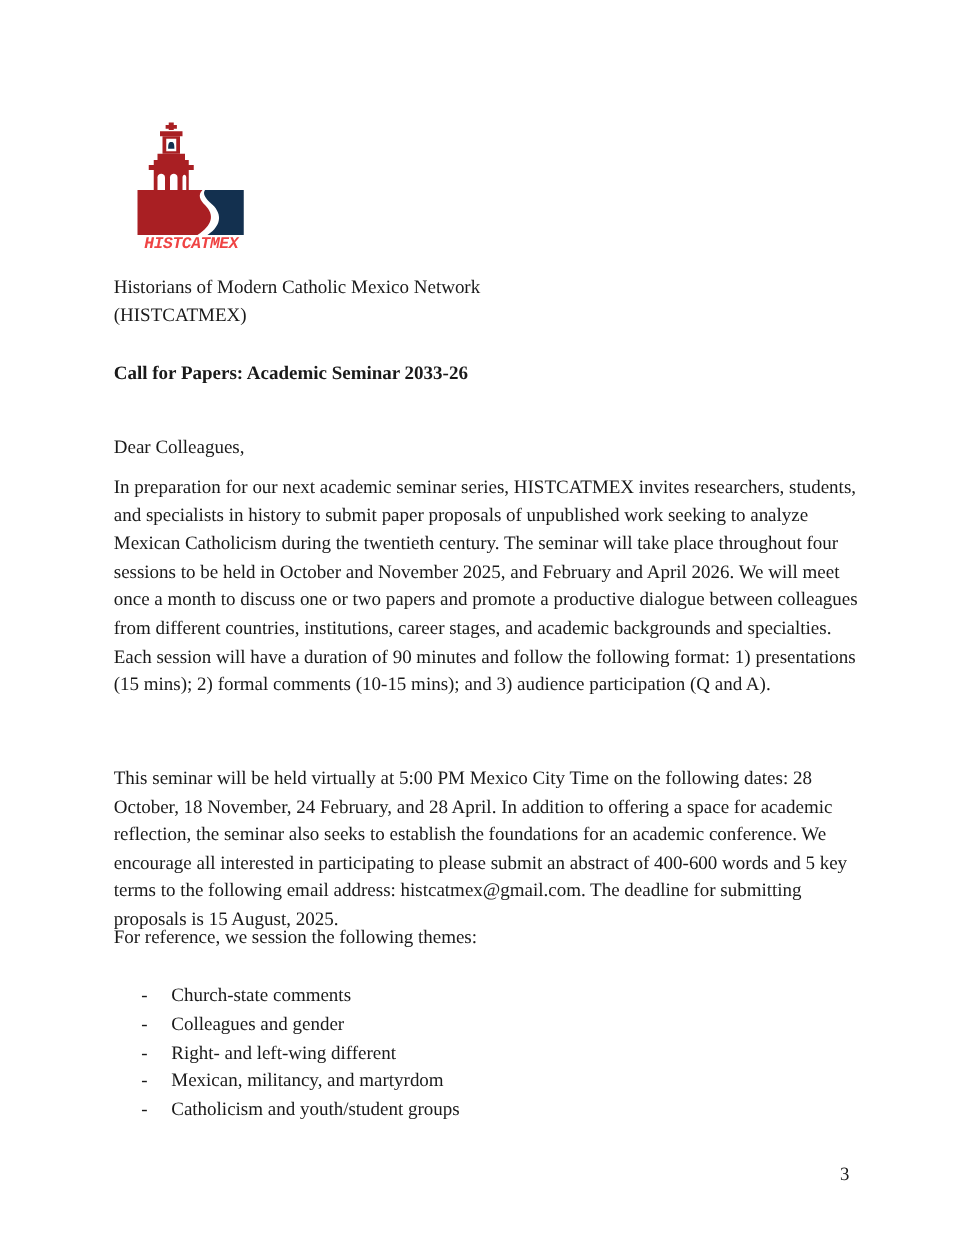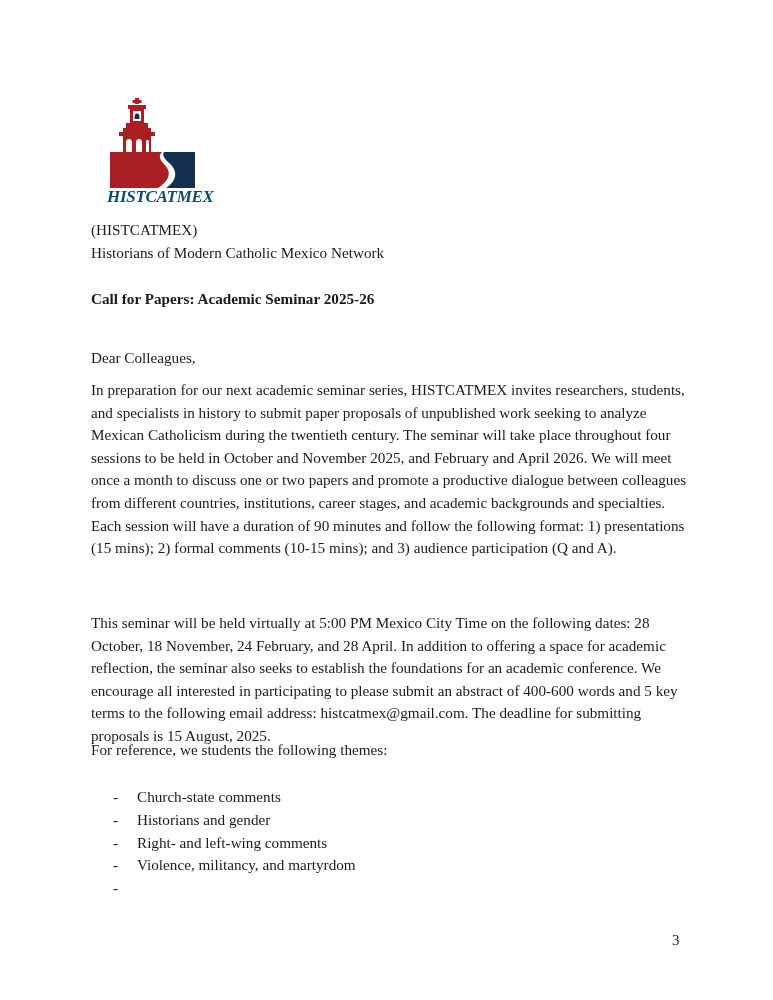--- a/index.html
+++ b/index.html
@@ -7,22 +7,22 @@
     width: 773px; height: 1000px; position: relative; overflow: hidden;
     font-family: "Liberation Serif", "DejaVu Serif", serif;
     color: #1a1a1a;
   }
   .logo {
     position: absolute; left: 106px; top: 96px; width: 92px; height: 110px;
   }
   .logo svg { display: block; }
   .logo-text {
     position: absolute; left: 1px; top: 91px; width: 92px; text-align: center;
-    font-family: Liberation Serif, serif; font-style: italic; font-weight: bold;
-    font-size: 17px; color: #0c4a6e; letter-spacing: -0.3px;
+    font-family: Liberation Mono, monospace; font-style: italic; font-weight: bold;
+    font-size: 13px; color: #ef4444; letter-spacing: -0.3px;
   }
   .text {
     position: absolute; left: 91px; width: 606px;
     font-size: 15.2px; line-height: 22.6px;
   }
   .text b { font-weight: normal; }
   .org { top: 219px; }
   .title { top: 288px; font-weight: bold; }
   .greet { top: 347px; }
   .p1 { top: 379px; }
@@ -59,35 +59,35 @@
     <path d="M28.5 23 C28.5 19 29 17.5 31 17.5 C33 17.5 33.5 19 33.5 23 Z" fill="#13304f"></path>
 
     <path d="M20 56 L20 46 C20 42 26 42 26 46 L26 56 Z" fill="#ffffff"></path>
     <path d="M30 56 L30 46 C30 42 36 42 36 46 L36 56 Z" fill="#ffffff"></path>
     <path d="M40 56 L40 46 C40 43 43 43 43 46 L43 56 Z" fill="#ffffff"></path>
   </svg>
   <div class="logo-text">HISTCATMEX</div>
 </div>
 
 <div class="text org">
+  <div>Historians of Modern Catholic Mexico Network</div>
   <div>(HISTCATMEX)</div>
-  <div>Historians of Modern Catholic Mexico Network</div>
 </div>
 
-<div class="text title">Call for Papers: Academic Seminar 2025-26</div>
+<div class="text title">Call for Papers: Academic Seminar 2033-26</div>
 
 <div class="text greet">Dear Colleagues,</div>
 
 <div class="text p1"><span>In preparation for our next academic seminar series, HISTCATMEX invites researchers, students, and specialists in history to submit paper proposals of </span><b>unpublished work</b><span> seeking to analyze Mexican Catholicism during the twentieth century. The seminar will take place </span><b>throughout four sessions to be held in October and November 2025, and February and April 2026</b><span>. We will meet once a month to discuss one or two papers and promote a productive dialogue between colleagues from different countries, institutions, career stages, and academic backgrounds and specialties. Each session will have a duration of 90 minutes and follow the following format: 1) presentations (15 mins); 2) formal comments (10-15 mins); and 3) audience participation (Q and A).</span></div>
 
 <div class="text p2"><span>This seminar will be held virtually </span><b>at 5:00 PM Mexico City Time on the following dates: 28 October, 18 November, 24 February, and 28 April</b><span>. In addition to offering a space for academic reflection, the seminar also seeks to establish the foundations for an academic conference. We encourage all interested in participating to please submit an abstract of 400-600 words and 5 key terms to the following email address: </span><b>histcatmex@gmail.com</b><span>. The deadline for submitting proposals is </span><b>15 August, 2025.</b></div>
 
-<div class="text p3">For reference, we students the following themes:</div>
+<div class="text p3">For reference, we session the following themes:</div>
 
 <ul class="themes">
   <li><span class="dash">-</span><span>Church-state comments</span></li>
-  <li><span class="dash">-</span><span>Historians and gender</span></li>
-  <li><span class="dash">-</span><span>Right- and left-wing comments</span></li>
-  <li><span class="dash">-</span><span>Violence, militancy, and martyrdom</span></li>
-  <li><span class="dash">-</span></li>
+  <li><span class="dash">-</span><span>Colleagues and gender</span></li>
+  <li><span class="dash">-</span><span>Right- and left-wing different</span></li>
+  <li><span class="dash">-</span><span>Mexican, militancy, and martyrdom</span></li>
+  <li><span class="dash">-</span><span>Catholicism and youth/student groups</span></li>
 </ul>
 
 <div class="page-num">3</div>
 
 </body></html>

